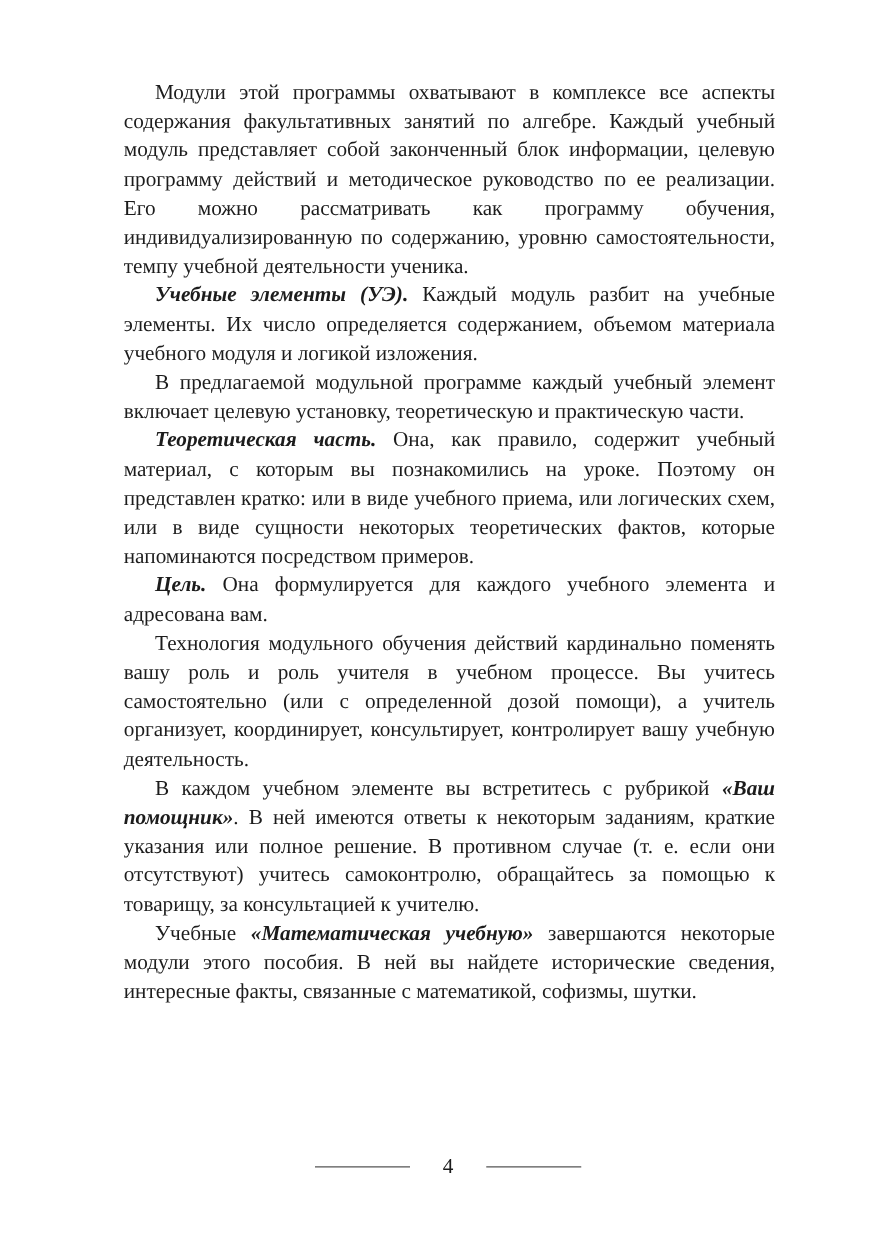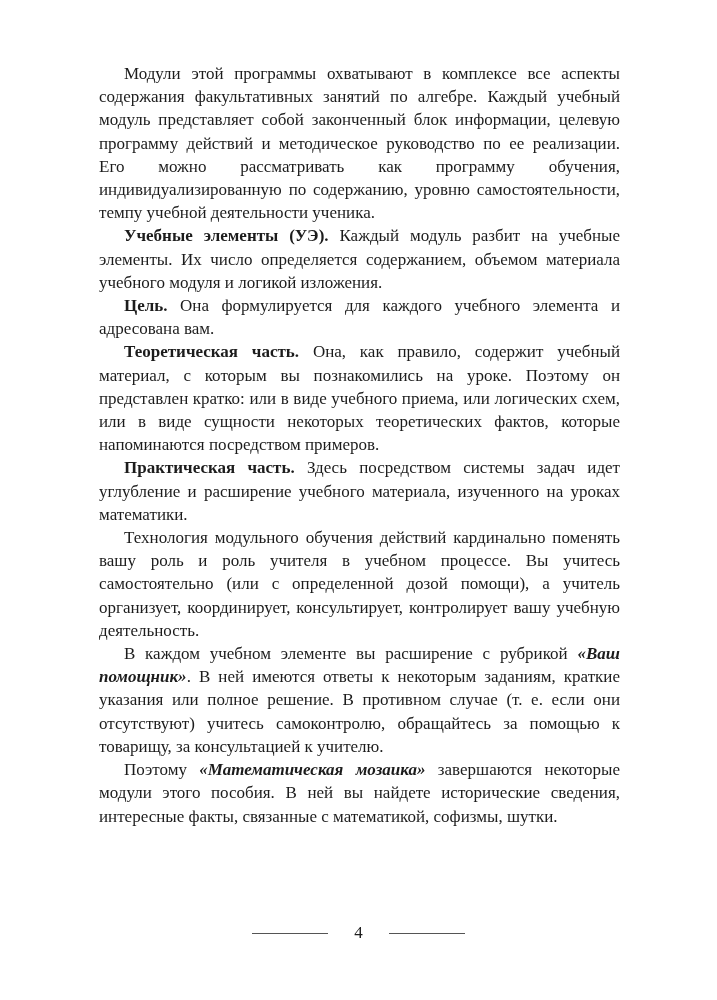--- a/index.html
+++ b/index.html
@@ -35,20 +35,21 @@
     hyphens: manual;
     -webkit-hyphens: manual;
   }
 
   .para:last-child {
     text-align: justify;
   }
 
   .runin {
     font-weight: bold;
+    font-style: italic;
   }
 
   .emph {
     font-weight: bold;
     font-style: italic;
   }
 
   
   .footer {
     position: absolute;
@@ -83,44 +84,44 @@
   <div class="text-column">
 
     <p class="para">
       <span>Модули этой программы охватывают в комплексе все аспекты содержания факультативных занятий по алгебре. Каждый учебный модуль представляет собой законченный блок информации, целевую программу действий и методическое руководство по ее реализации. Его можно рассматривать как программу обучения, индивидуализированную по содержанию, уровню самостоятельности, темпу учебной деятельности ученика.</span>
     </p>
 
     <p class="para">
       <span class="runin">Учебные элементы (УЭ).</span><span> </span><span>Каждый модуль разбит на учебные элементы. Их число определяется содержанием, объемом материала учебного модуля и логикой изложения.</span>
     </p>
 
-
     <p class="para">
-      <span class="runin">Цель.</span><span> </span><span>Она формулируется для каждого учебного элемента и адресована вам.</span>
+      <span>В предлагаемой модульной программе каждый учебный элемент включает целевую установку, теоретическую и практическую части.</span>
     </p>
 
     <p class="para">
       <span class="runin">Теоретическая часть.</span><span> </span><span>Она, как правило, содержит учебный материал, с которым вы познакомились на уроке. Поэтому он представлен кратко: или в виде учебного приема, или логических схем, или в виде сущности некоторых теоретических фактов, которые напоминаются посредством примеров.</span>
     </p>
 
+    <p class="para">
+      <span class="runin">Цель.</span><span> </span><span>Она формулируется для каждого учебного элемента и адресована вам.</span>
+    </p>
 
-    <p class="para">
-      <span class="runin">Практическая часть.</span><span> </span><span>Здесь посредством системы задач идет углубление и расширение учебного материала, изученного на уроках математики.</span>
-    </p>
+
 
     <p class="para">
       <span>Технология модульного обучения действий кардинально поменять вашу роль и роль учителя в учебном процессе. Вы учитесь самостоятельно (или с определенной дозой помощи), а учитель организует, координирует, консультирует, контролирует вашу учебную деятельность.</span>
     </p>
 
     <p class="para">
-      <span>В каждом учебном элементе вы расширение с рубрикой </span><span class="emph">«Ваш помощник»</span><span>. В ней имеются ответы к некоторым заданиям, краткие указания или полное решение. В противном случае (т. е. если они отсутствуют) учитесь самоконтролю, обращайтесь за помощью к товарищу, за консультацией к учителю.</span>
+      <span>В каждом учебном элементе вы встретитесь с рубрикой </span><span class="emph">«Ваш помощник»</span><span>. В ней имеются ответы к некоторым заданиям, краткие указания или полное решение. В противном случае (т. е. если они отсутствуют) учитесь самоконтролю, обращайтесь за помощью к товарищу, за консультацией к учителю.</span>
     </p>
 
     <p class="para">
-      <span>Поэтому </span><span class="emph">«Математическая мозаика»</span><span> завершаются некоторые модули этого пособия. В ней вы найдете исторические сведения, интересные факты, связанные с математикой, софизмы, шутки.</span>
+      <span>Учебные </span><span class="emph">«Математическая учебную»</span><span> завершаются некоторые модули этого пособия. В ней вы найдете исторические сведения, интересные факты, связанные с математикой, софизмы, шутки.</span>
     </p>
 
   </div>
 
   <div class="footer">
     <div class="rule"></div>
     <div class="page-number">4</div>
     <div class="rule"></div>
   </div>
 

